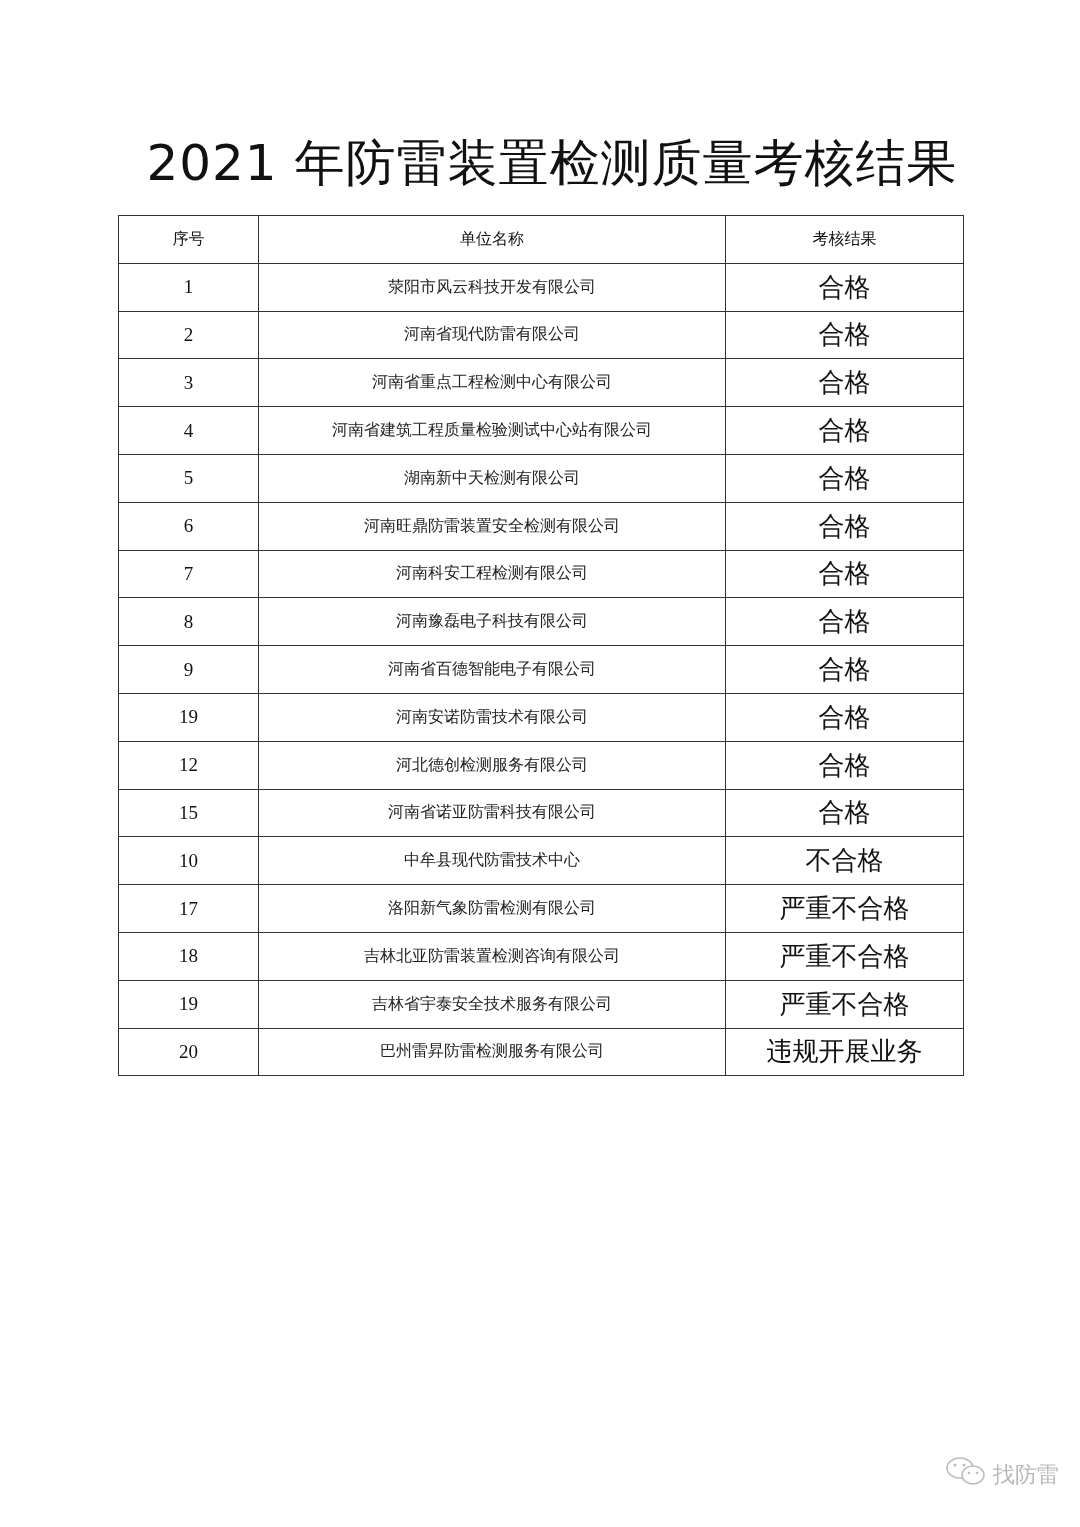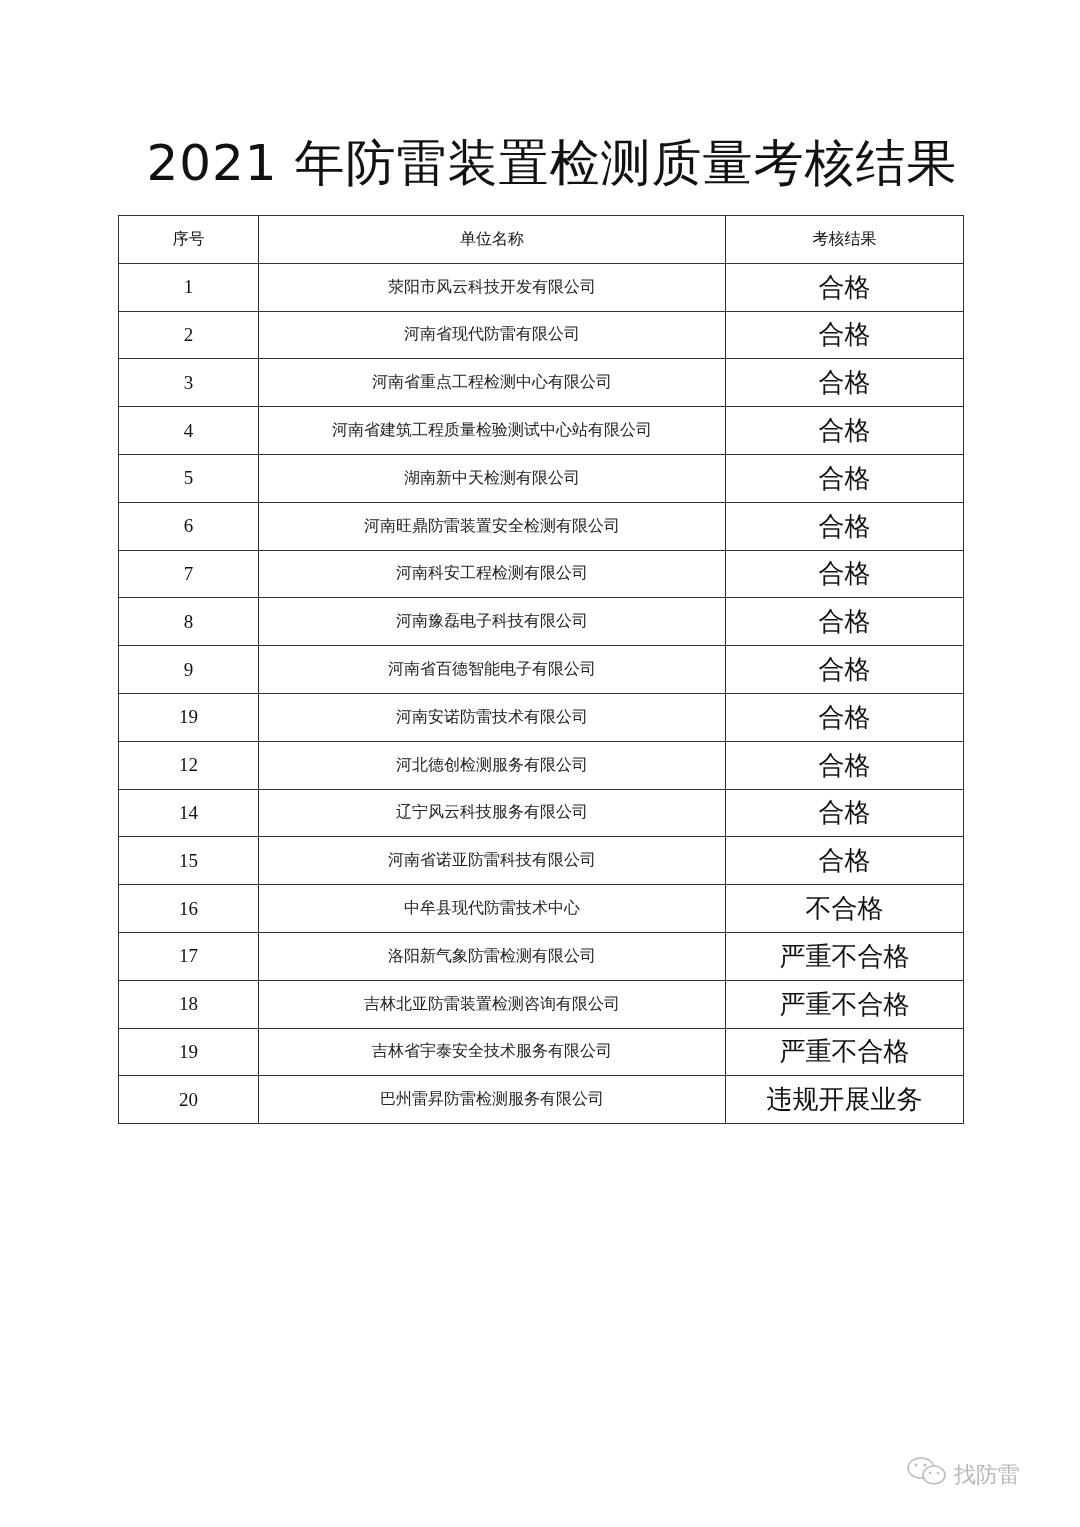--- a/index.html
+++ b/index.html
@@ -20,21 +20,21 @@
   td, th {
     border: 1px solid #333; height: 46.8px; padding: 0; text-align: center;
     vertical-align: middle; font-size: 20px;
   }
   th { font-family: "DejaVu Sans", sans-serif; font-weight: normal; font-size: 16px; }
   td.seq { font-family: "Liberation Serif", serif; font-size: 19px; }
   td.name { font-family: "DejaVu Serif", serif; font-size: 16px; color: #222; }
   td.result { font-family: "DejaVu Sans", sans-serif; font-size: 26px; }
   col.c1 { width: 140px; } col.c2 { width: 467px; } col.c3 { width: 238px; }
   .watermark {
-    position: absolute; left: 906px; top: 1455px; display: flex; align-items: center;
+    position: absolute; left: 945px; top: 1455px; display: flex; align-items: center;
     gap: 4px; color: #b8b8b8; font-family: "DejaVu Sans", sans-serif; font-size: 22px;
   }
 </style>
 </head>
 <body>
 
 <div class="title">2021 年防雷装置检测质量考核结果</div>
 
 <table>
   <colgroup>
@@ -99,31 +99,26 @@
         <td class="seq">19</td>
         <td class="name">河南安诺防雷技术有限公司</td>
         <td class="result">合格</td>
       </tr>
       <tr>
         <td class="seq">12</td>
         <td class="name">河北德创检测服务有限公司</td>
         <td class="result">合格</td>
       </tr>
       <tr>
-        <td class="seq">14</td>
-        <td class="name">辽宁风云科技服务有限公司</td>
-        <td class="result">合格</td>
-      </tr>
-      <tr>
         <td class="seq">15</td>
         <td class="name">河南省诺亚防雷科技有限公司</td>
         <td class="result">合格</td>
       </tr>
       <tr>
-        <td class="seq">16</td>
+        <td class="seq">10</td>
         <td class="name">中牟县现代防雷技术中心</td>
         <td class="result">不合格</td>
       </tr>
       <tr>
         <td class="seq">17</td>
         <td class="name">洛阳新气象防雷检测有限公司</td>
         <td class="result">严重不合格</td>
       </tr>
       <tr>
         <td class="seq">18</td>

